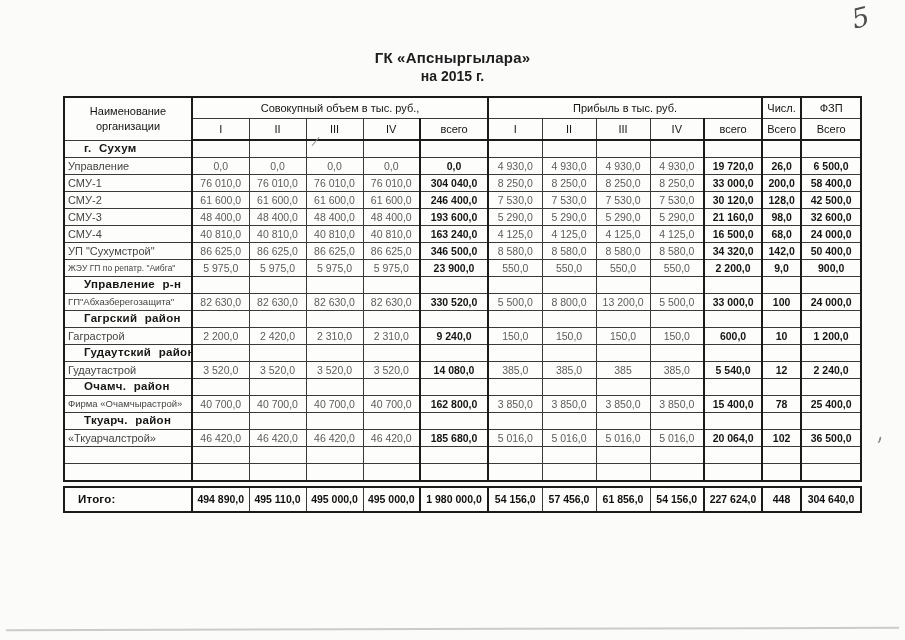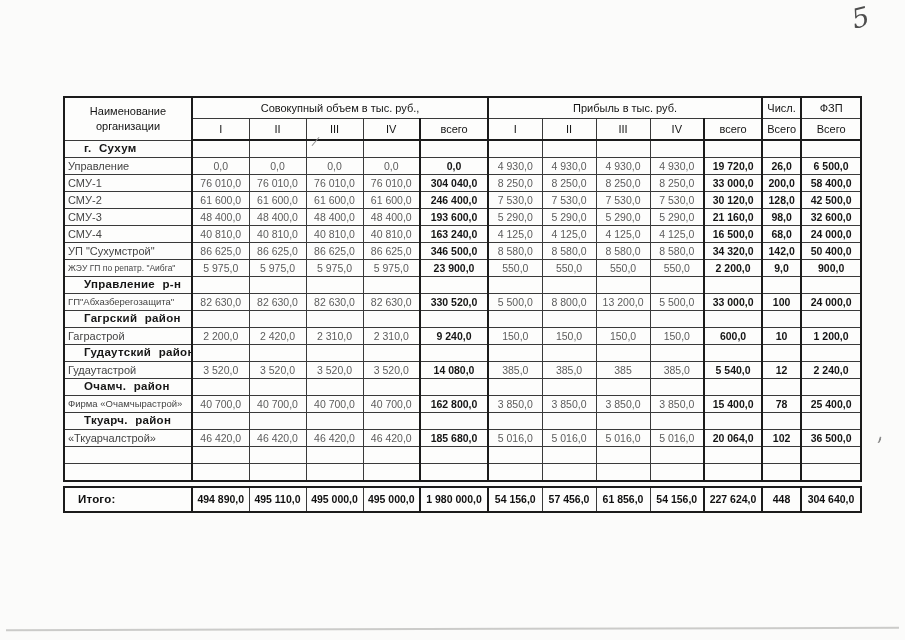--- a/index.html
+++ b/index.html
@@ -56,20 +56,22 @@
     position:absolute; top:628px; left:6px; width:893px; height:2px;
     background:#cbcbc9; transform:rotate(-0.15deg);
   }
 </style>
 </head>
 <body>
 
 <div class="page-number">5</div>
 
 <div class="title-block">
+  <div class="title-line1">ГК «Апсныргылара»</div>
+  <div class="title-line2">на 2015 г.</div>
 </div>
 
 <div class="table-wrap">
   <table class="maintable">
     <colgroup>
       <col style="width:128px">
       <col style="width:57px">
         <col style="width:57px">
         <col style="width:57px">
         <col style="width:57px">

